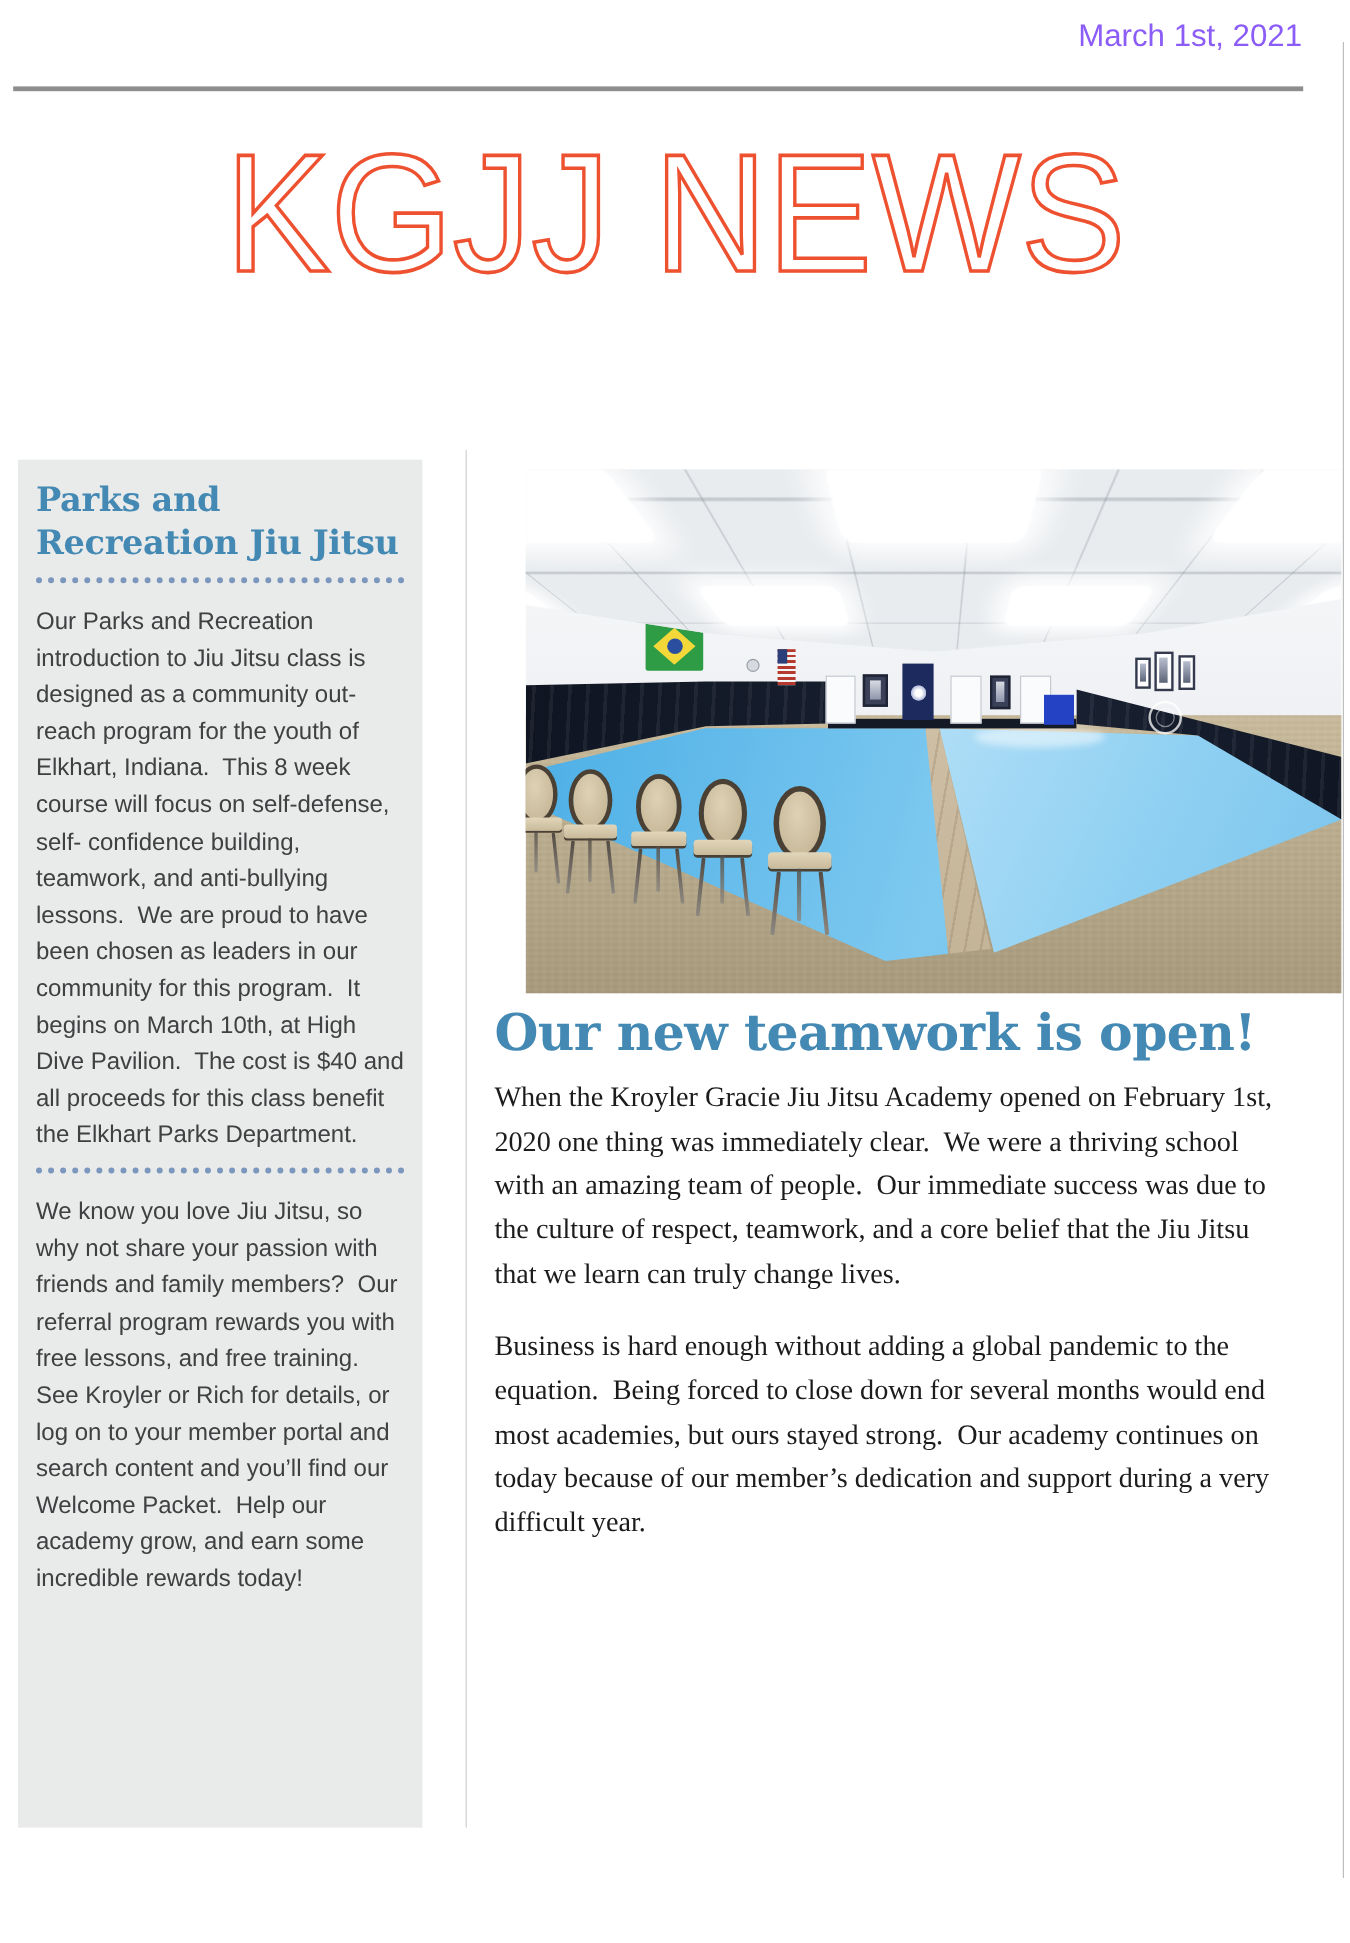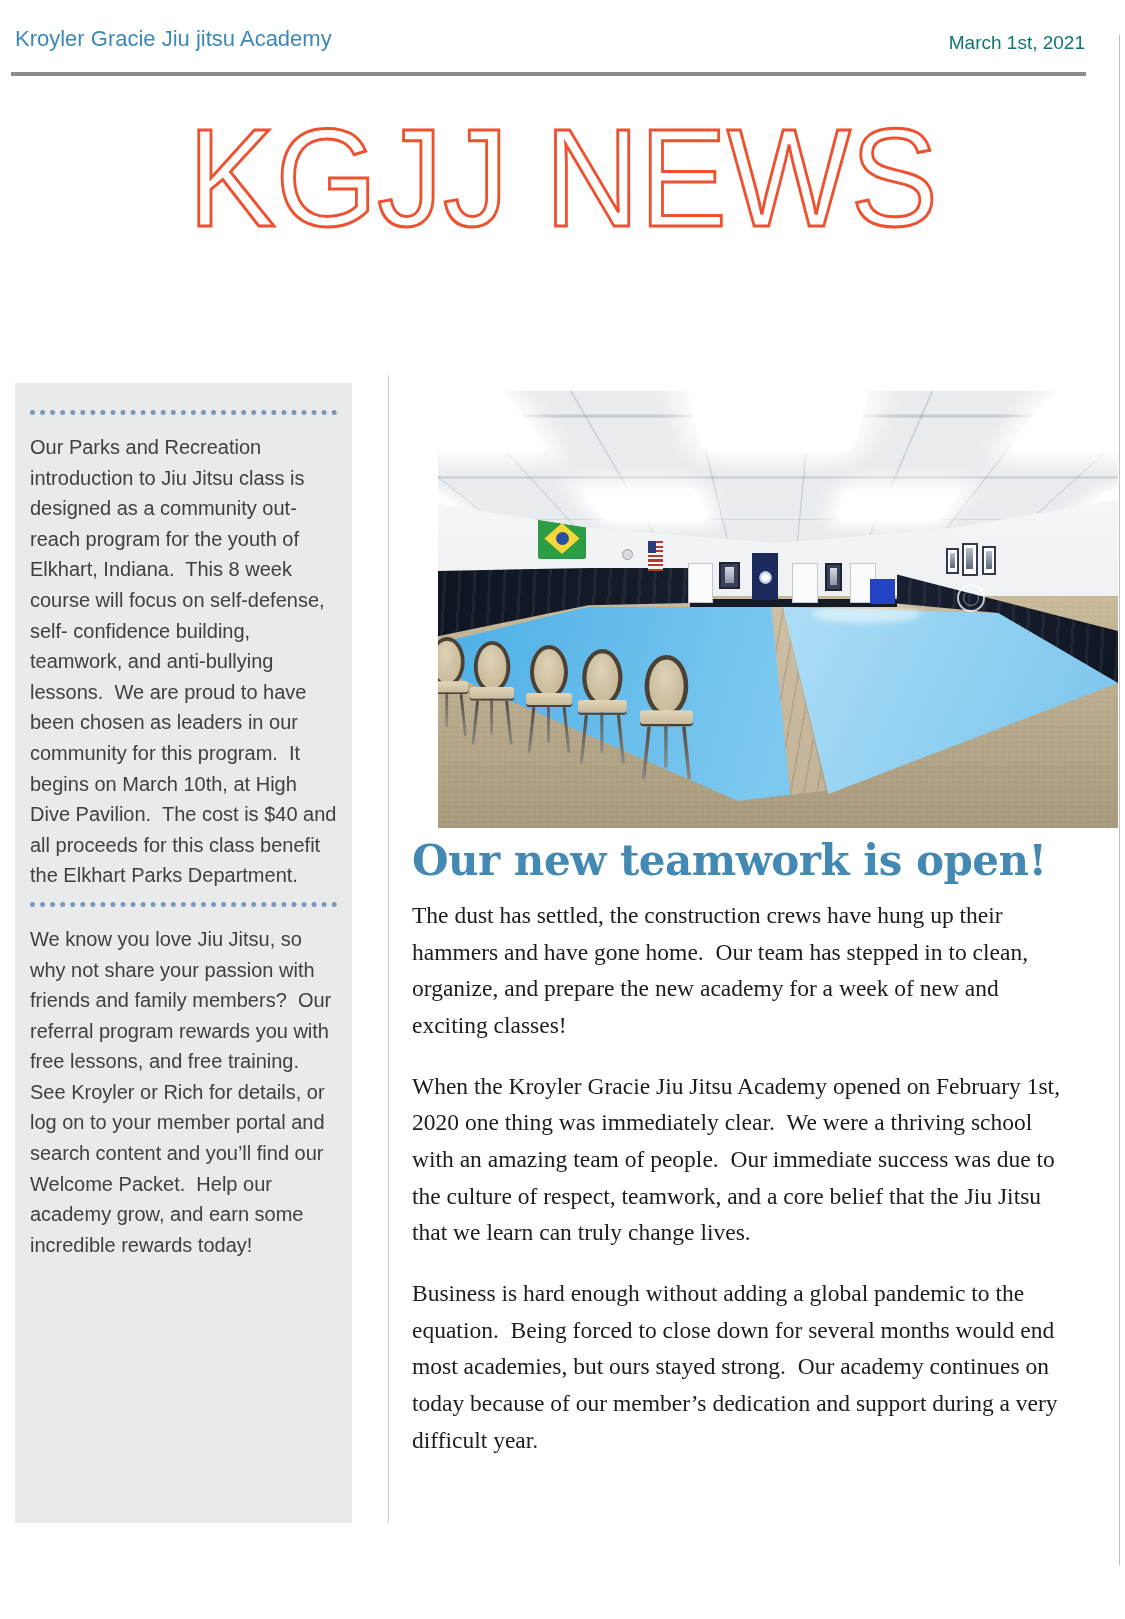--- a/index.html
+++ b/index.html
@@ -1,21 +1,21 @@
 <!DOCTYPE html>
 <html><head>
 <meta charset="utf-8">
 <style>
   html,body{margin:0;padding:0;background:#ffffff;}
   .page{position:relative;width:1125px;height:1619px;margin:0 auto;background:#fff;
         overflow:hidden;font-family:"Liberation Sans",sans-serif;}
 
   
   .hdr-left{position:absolute;left:15px;top:26px;font-size:22px;color:#3c88b8;}
-  .hdr-right{position:absolute;right:40px;top:32px;font-size:19px;color:#0f766e;}
+  .hdr-right{position:absolute;right:40px;top:14px;font-size:26px;color:#8b5cf6;}
   .rule{position:absolute;left:11px;top:72px;width:1075px;height:4px;background:#8d8d8d;}
 
   
   .masthead{position:absolute;left:0;right:0;top:110px;text-align:center;}
   .masthead svg{display:inline-block;}
   .masthead text{font-family:"Liberation Sans",sans-serif;fill:none;stroke:#ee5130;stroke-width:3px;}
 
   
   .sidebar{position:absolute;left:15px;top:383px;width:337px;height:1140px;background:#e9eaea;
            box-sizing:border-box;padding:16px 15px 24px 15px;}
@@ -126,31 +126,31 @@
   .chair .leg{width:3px;background:linear-gradient(#524b43,#8d8880);border-radius:1px;}
   .chair .leg.l{left:4px;top:62px;height:46px;transform:rotate(6deg);}
   .chair .leg.r{right:4px;top:62px;height:46px;transform:rotate(-6deg);}
   .chair .leg.m{left:21px;top:60px;height:38px;opacity:.8;}
 </style>
 </head>
 <body>
 
 <div class="page">
 
-  <div class="hdr-left">Kroyler Gracie Jiu jitsu Academy</div>
   <div class="hdr-right">March 1st, 2021</div>
   <div class="rule"></div>
 
   <div class="masthead">
     <svg width="790" height="132" viewBox="0 0 790 132">
       <text x="395" y="116" text-anchor="middle" font-size="140" textLength="750" lengthAdjust="spacingAndGlyphs">KGJJ NEWS</text>
     </svg>
   </div>
 
   <aside class="sidebar">
+    <h2>Parks and Recreation Jiu Jitsu</h2>
     <div class="dots"></div>
     <p>Our Parks and Recreation introduction to Jiu Jitsu class is designed as a community out-reach program for the youth of Elkhart, Indiana.  This 8 week course will focus on self-defense, self- confidence building, teamwork, and anti-bullying lessons.  We are proud to have been chosen as leaders in our community for this program.  It begins on March 10th, at High Dive Pavilion.  The cost is $40 and all proceeds for this class benefit the Elkhart Parks Department.</p>
     <div class="dots"></div>
     <p>We know you love Jiu Jitsu, so why not share your passion with friends and family members?  Our referral program rewards you with free lessons, and free training.  See Kroyler or Rich for details, or log on to your member portal and search content and you’ll find our Welcome Packet.  Help our academy grow, and earn some incredible rewards today!</p>
   </aside>
 
   <div class="col-divider"></div>
   <div class="page-edge"></div>
 
   <figure class="photo">
@@ -230,19 +230,18 @@
       <div class="back"></div>
       <div class="seat"></div>
       <div class="leg l"></div>
         <div class="leg r"></div>
         <div class="leg m"></div>
     </div>
   </figure>
 
   <main class="article">
     <h1>Our new teamwork is open!</h1>
-    <p>The dust has settled, the construction crews have hung up their hammers and have gone home.  Our team has stepped in to clean, organize, and prepare the new academy for a week of new and exciting classes!</p>
     <p>When the Kroyler Gracie Jiu Jitsu Academy opened on February 1st, 2020 one thing was immediately clear.  We were a thriving school with an amazing team of people.  Our immediate success was due to the culture of respect, teamwork, and a core belief that the Jiu Jitsu that we learn can truly change lives.</p>
     <p>Business is hard enough without adding a global pandemic to the equation.  Being forced to close down for several months would end most academies, but ours stayed strong.  Our academy continues on today because of our member’s dedication and support during a very difficult year.</p>
   </main>
 
 
 </div>
 
 </body></html>

